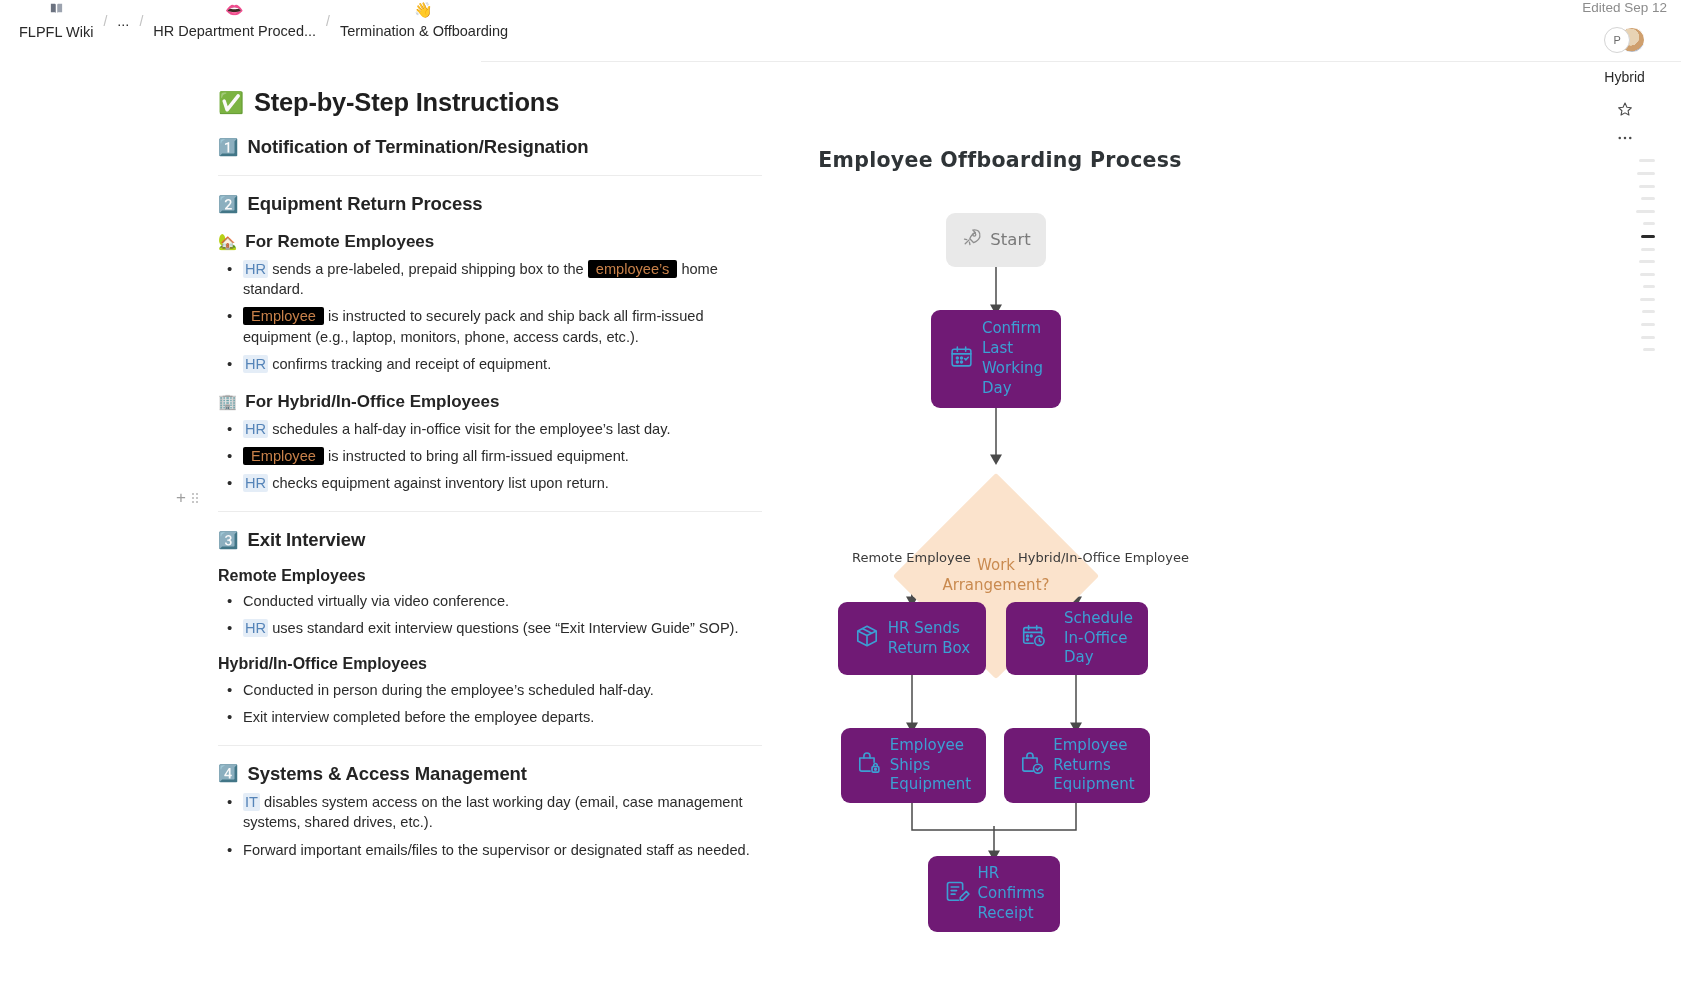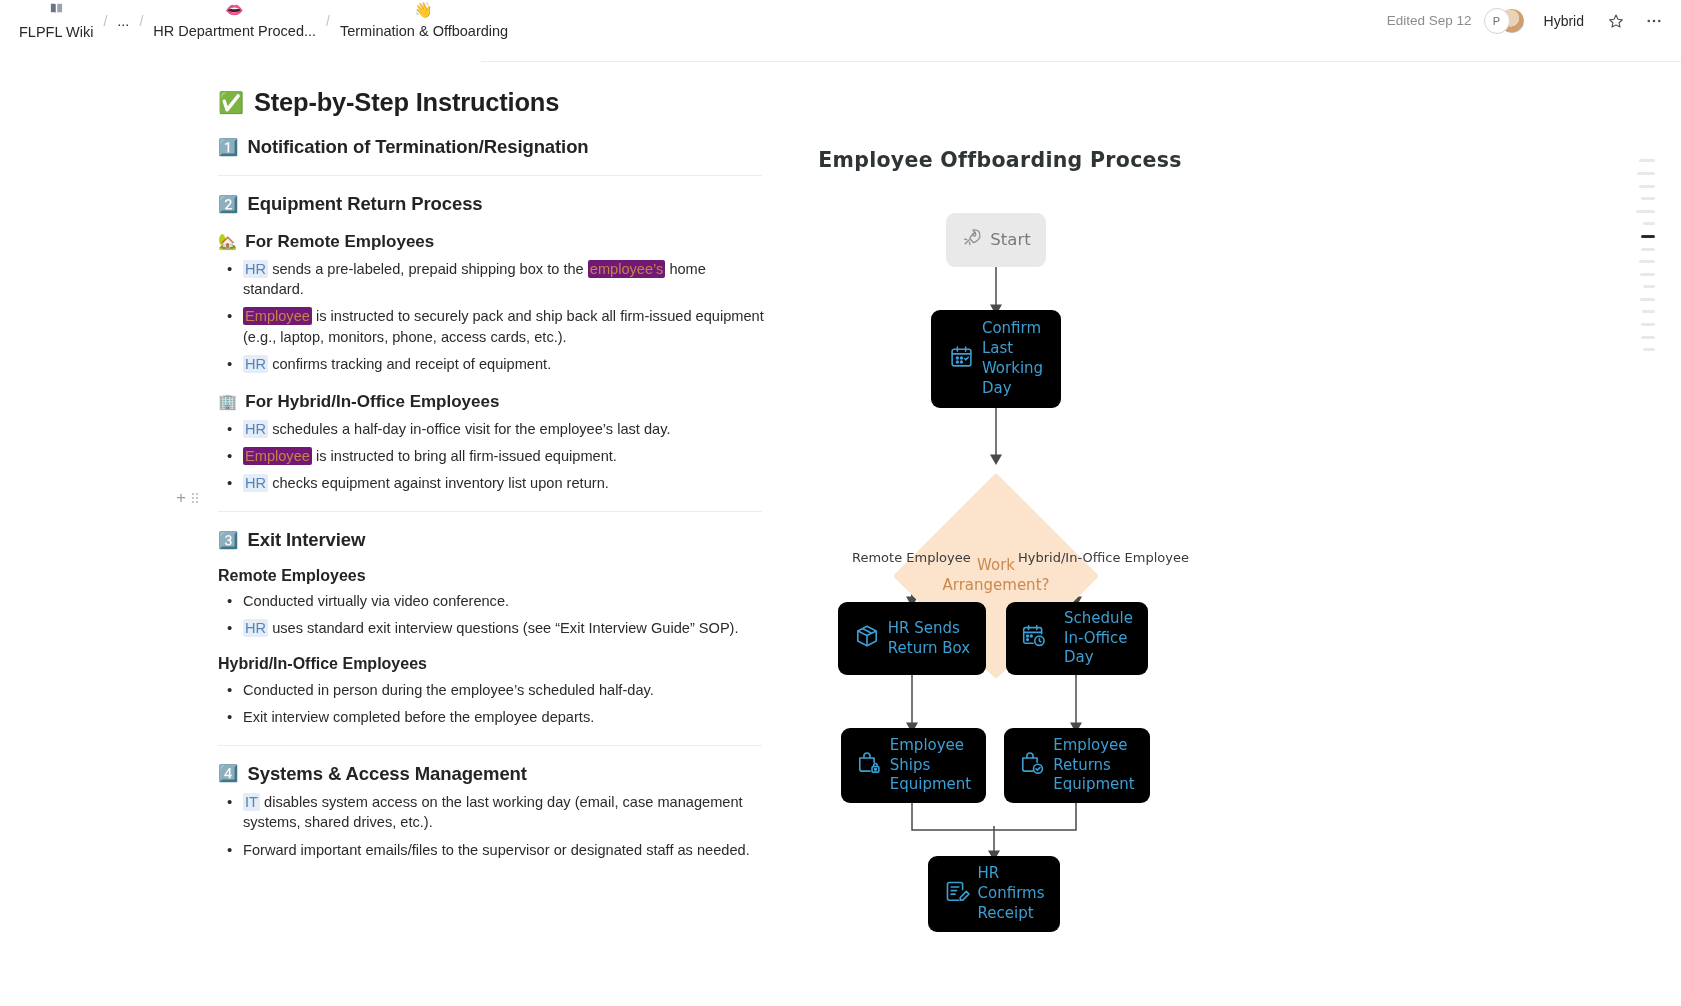--- a/index.html
+++ b/index.html
@@ -25,21 +25,21 @@
   .bc-item {
     display: flex; align-items: center; gap: 6px;
     padding: 3px 5px; border-radius: 4px;
     white-space: nowrap; cursor: pointer; flex-direction: column;
   }
   .bc-sep { color: #c2c2c2; font-size: 14px; padding: 0 3px; }
   .bc-emoji { font-size: 15px; line-height: 1; }
 
   .topright {
     position: absolute; right: 14px; top: 0; height: 41px;
-    display: flex; align-items: center; gap: 12px;
+    display: flex; align-items: center; gap: 12px; flex-direction: column;
   }
   .edited { font-size: 13.5px; color: #8c8c8c; white-space: nowrap; }
   .avatars { display: flex; align-items: center; position: relative; }
   .av {
     width: 26px; height: 26px; border-radius: 50%;
     border: 1.5px solid #ffffff;
     display: flex; align-items: center; justify-content: center;
     font-size: 11px; color: #6b6b6b;
   }
   .av1 { background: #ffffff; border: 1.5px solid #d4d4d4; z-index: 2; }
@@ -104,22 +104,22 @@
   ul.blist li::before {
     content: "•"; position: absolute; left: 3px; top: -1px;
     font-size: 15px; color: #2b2b2b;
   }
 
   .tag-blue {
     background: #e4edf7; color: #5584b8;
     padding: 1px 2px; border-radius: 2px;
   }
   .tag-orange {
-    background: #701a75; color: #c8814a;
-    padding: 1px 2px; border-radius: 2px;
+    background: #000000; color: #c8814a;
+    padding: 1px 8px; border-radius: 2px;
   }
 
   .hr-rule {
     height: 1px; background: #ececec; margin: 17px 0 0 0;
     width: 544px;
   }
   .sec-gap { height: 17px; }
 
   
   .gutter {
@@ -158,21 +158,21 @@
     font-family: "DejaVu Sans", sans-serif;
     font-size: 15px; line-height: 1.32;
     padding: 8px 10px;
   }
   .node .lbl { white-space: pre-line; }
   .n-start {
     background: #e9e9e9; color: #7a7a7a;
     font-size: 16.5px;
   }
   .n-blue {
-    background: #000000; color: #3c9fd4;
+    background: #701a75; color: #3c9fd4;
     font-weight: 400;
   }
   .n-diamond {
     background: transparent; color: #c98a4f; font-weight: 400;
   }
   .diamond-shape {
     position: absolute;
     background: #fbe3cc;
     transform: rotate(45deg);
     border-radius: 3px;

